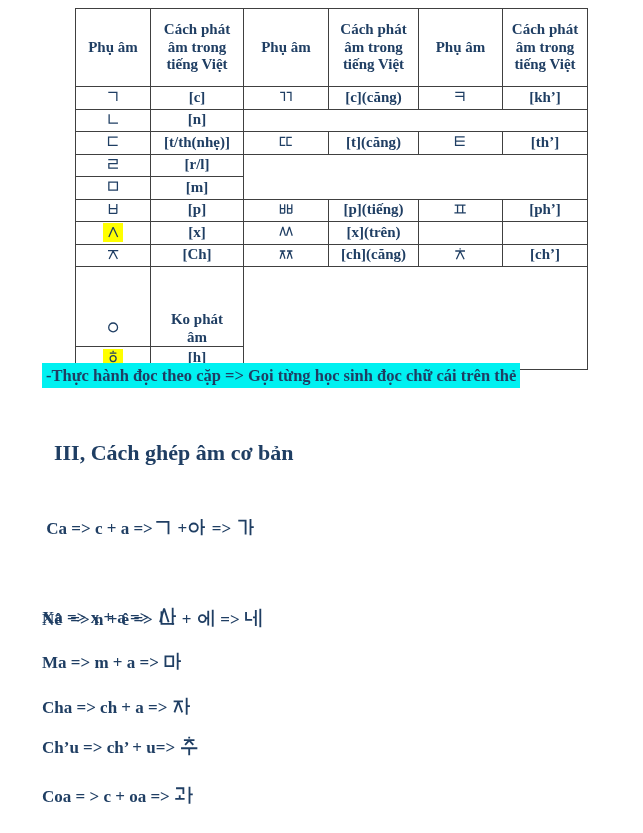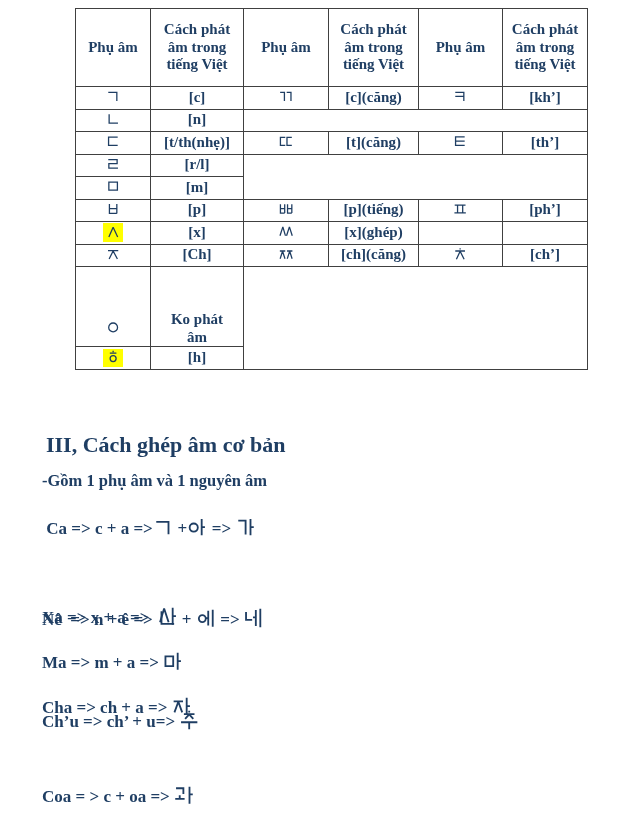--- a/index.html
+++ b/index.html
@@ -27,21 +27,21 @@
   tbody tr.tall{height:46px;}
   tbody tr.tall td .cellin{display:inline-block;max-width:64px;margin-top:44px;}
   
   .hg{width:1em;height:1em;vertical-align:-0.12em;}
   .hg path{fill:none;stroke:currentColor;stroke-width:9;stroke-linecap:butt;stroke-linejoin:miter;}
   td .hg{width:0.95em;height:0.95em;}
   .hl-y{background:var(--yellow);display:inline-block;padding:1px 3px;line-height:1.1;}
   
   .note{position:absolute;left:42px;top:366px;font-size:16.5px;}
   .hl-cyan{background:var(--cyan);padding:3px 4px;}
-  .heading{position:absolute;left:42px;top:428px;margin:4px;font-size:22px;font-weight:bold;color:var(--navy);}
+  .heading{position:absolute;left:42px;top:428px;margin:12px;font-size:22px;font-weight:bold;color:var(--navy);}
   .subheading{position:absolute;left:42px;top:471px;font-size:16.5px;}
   .example{position:absolute;left:42px;font-size:17px;white-space:pre;}
   .example .hg{width:1.2em;height:1.2em;vertical-align:-0.2em;}
 </style>
 </head>
 <body>
 
 <div class="page">
 
   <div class="tbl-wrap">
@@ -128,21 +128,21 @@
             <td><span class="cellin">[ph’]</span></td>
           </tr>
           <tr>
             <td><span class="cellin hl-y"><svg viewBox="0 0 100 100" class="hg">
                   <path d="M50 16 L20 84 M50 16 L82 84"></path>
                 </svg></span></td>
             <td><span class="cellin">[x]</span></td>
             <td><span class="cellin"><svg viewBox="0 0 100 100" class="hg">
                   <path d="M27 20 L7 82 M27 20 L45 82 M73 20 L53 82 M73 20 L93 82"></path>
                 </svg></span></td>
-            <td><span class="cellin">[x](ghép)</span></td>
+            <td><span class="cellin">[x](trên)</span></td>
             <td><span class="cellin"></span></td>
             <td><span class="cellin"></span></td>
           </tr>
           <tr>
             <td><span class="cellin"><svg viewBox="0 0 100 100" class="hg">
                   <path d="M14 26 H86 M50 28 L22 84 M50 28 L80 84"></path>
                 </svg></span></td>
             <td><span class="cellin">[Ch]</span></td>
             <td><span class="cellin"><svg viewBox="0 0 100 100" class="hg">
                   <path d="M6 28 H44 M25 30 L8 82 M25 30 L42 82 M56 28 H94 M75 30 L58 82 M75 30 L92 82"></path>
@@ -163,24 +163,26 @@
           <tr>
             <td><span class="cellin hl-y"><svg viewBox="0 0 100 100" class="hg">
                   <path d="M50 6 V15 M27 22 H73 M29 60 a21 21 0 1 0 42 0 a21 21 0 1 0 -42 0"></path>
                 </svg></span></td>
             <td><span class="cellin">[h]</span></td>
           </tr>
         </tbody>
       </table>
   </div>
 
+  <div class="note">
+    <span class="hl-cyan">-Thực hành đọc theo cặp =&gt; Gọi từng học sinh đọc chữ cái trên thẻ</span>
+  </div>
 
   <h2 class="heading">III, Cách ghép âm cơ bản</h2>
 
-  <div class="subheading">-Gồm 1 phụ âm và 1 nguyên âm</div>
 
   <div id="examples">
       <div class="example" style="top: 517px;"> Ca =&gt; c + a =&gt;<svg viewBox="0 0 100 100" class="hg">
           <path d="M16 24 H76 V84"></path>
         </svg> +<svg viewBox="0 0 100 100" class="hg">
           <path d="M13 52 a20 20 0 1 0 40 0 a20 20 0 1 0 -40 0 M72 10 V90 M72 50 H88"></path>
         </svg> =&gt; <svg viewBox="0 0 100 100" class="hg">
           <path d="M16 18 H52 V86 M76 10 V90 M76 50 H92"></path>
         </svg></div>
       <div class="example" style="top: 561.7px; margin-top: 46px;">Nê  =&gt; n + ê =&gt; <svg viewBox="0 0 100 100" class="hg">
@@ -192,21 +194,21 @@
         </svg></div>
       <div class="example" style="top: 606.4px;">Xa =&gt; x + a =&gt;  <svg viewBox="0 0 100 100" class="hg">
           <path d="M30 12 L10 80 M30 12 L52 80 M72 8 V92 M72 50 H88"></path>
         </svg></div>
       <div class="example" style="top: 651.1px;">Ma =&gt; m + a =&gt; <svg viewBox="0 0 100 100" class="hg">
           <path d="M12 26 H50 V74 H12 Z M72 8 V92 M72 50 H88"></path>
         </svg></div>
       <div class="example" style="top: 695.8px;">Cha =&gt; ch + a =&gt; <svg viewBox="0 0 100 100" class="hg">
           <path d="M8 26 H54 M31 28 L12 80 M31 28 L50 80 M72 8 V92 M72 50 H88"></path>
         </svg></div>
-      <div class="example" style="top: 710px;">Ch’u =&gt; ch’ + u=&gt; <svg viewBox="0 0 100 100" class="hg">
+      <div class="example" style="top: 736px;">Ch’u =&gt; ch’ + u=&gt; <svg viewBox="0 0 100 100" class="hg">
           <path d="M50 4 V12 M24 20 H76 M50 22 L30 44 M50 22 L70 44 M10 60 H90 M50 62 V94"></path>
         </svg></div>
       <div class="example" style="top: 785.2px;">Coa = &gt; c + oa =&gt; <svg viewBox="0 0 100 100" class="hg">
           <path d="M10 16 H46 V44 M28 50 V66 M6 68 H52 M76 8 V92 M76 46 H92"></path>
         </svg></div>
     </div>
 
 </div>
 
 </body></html>

